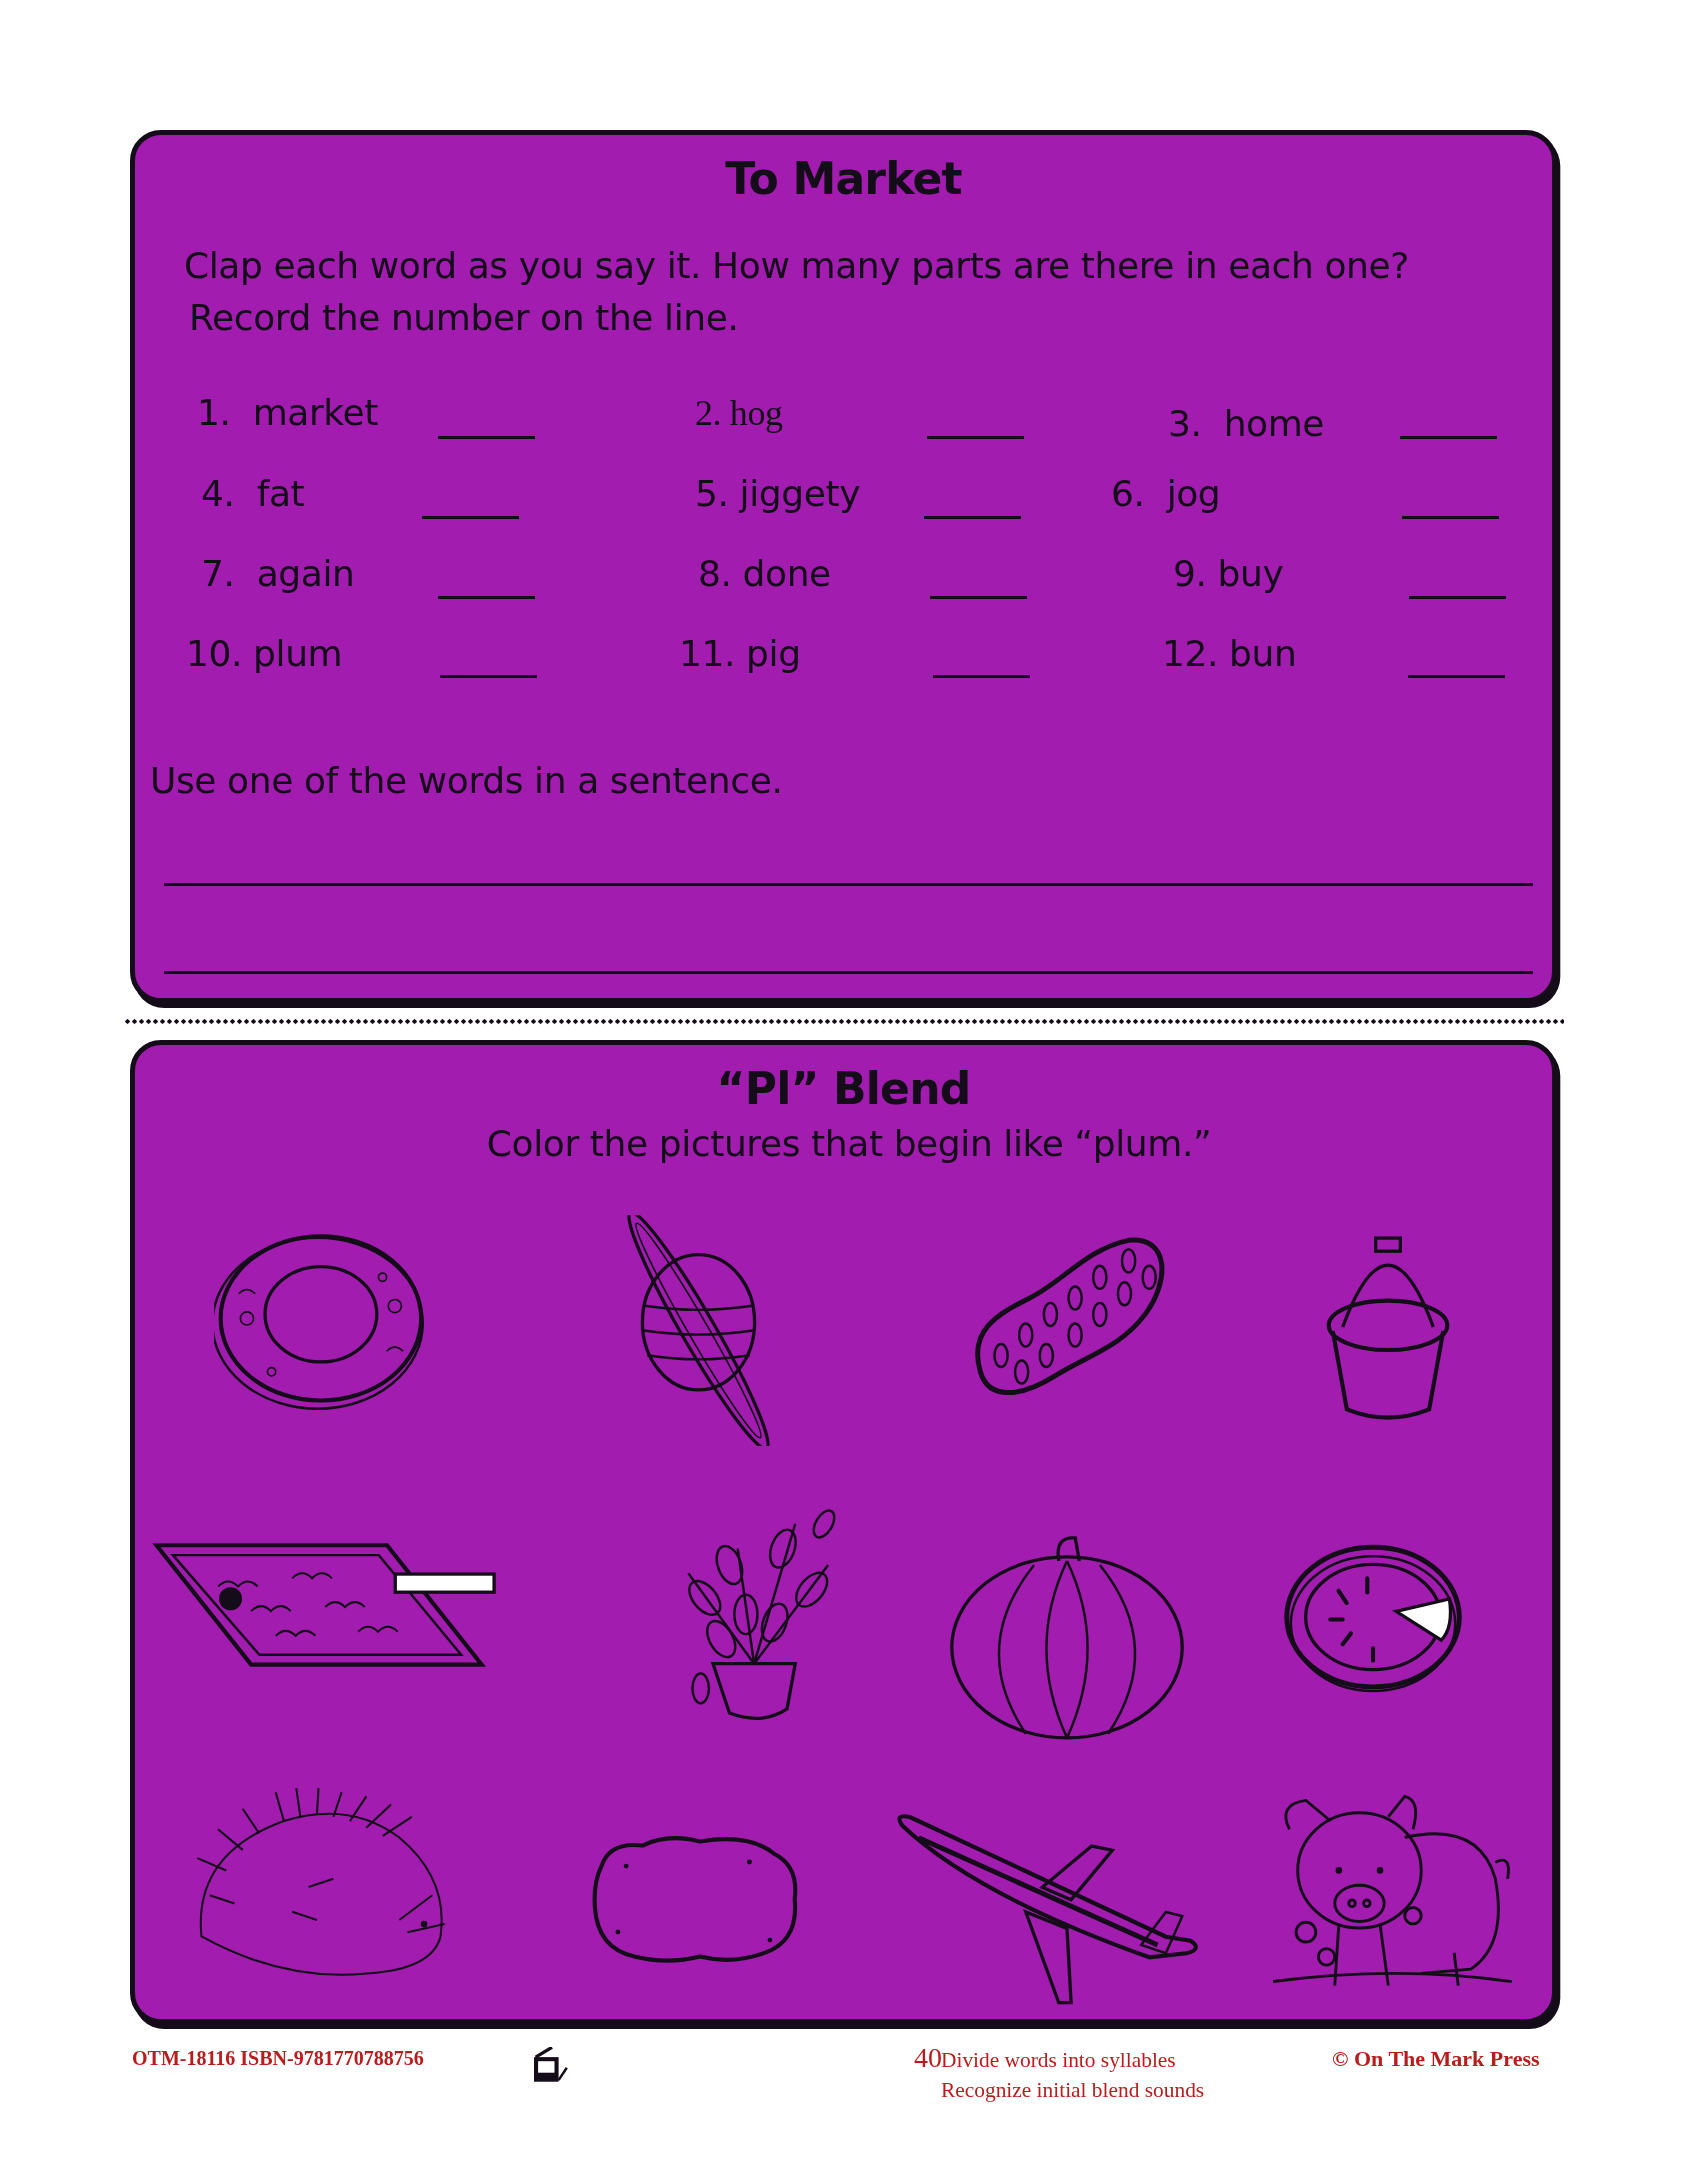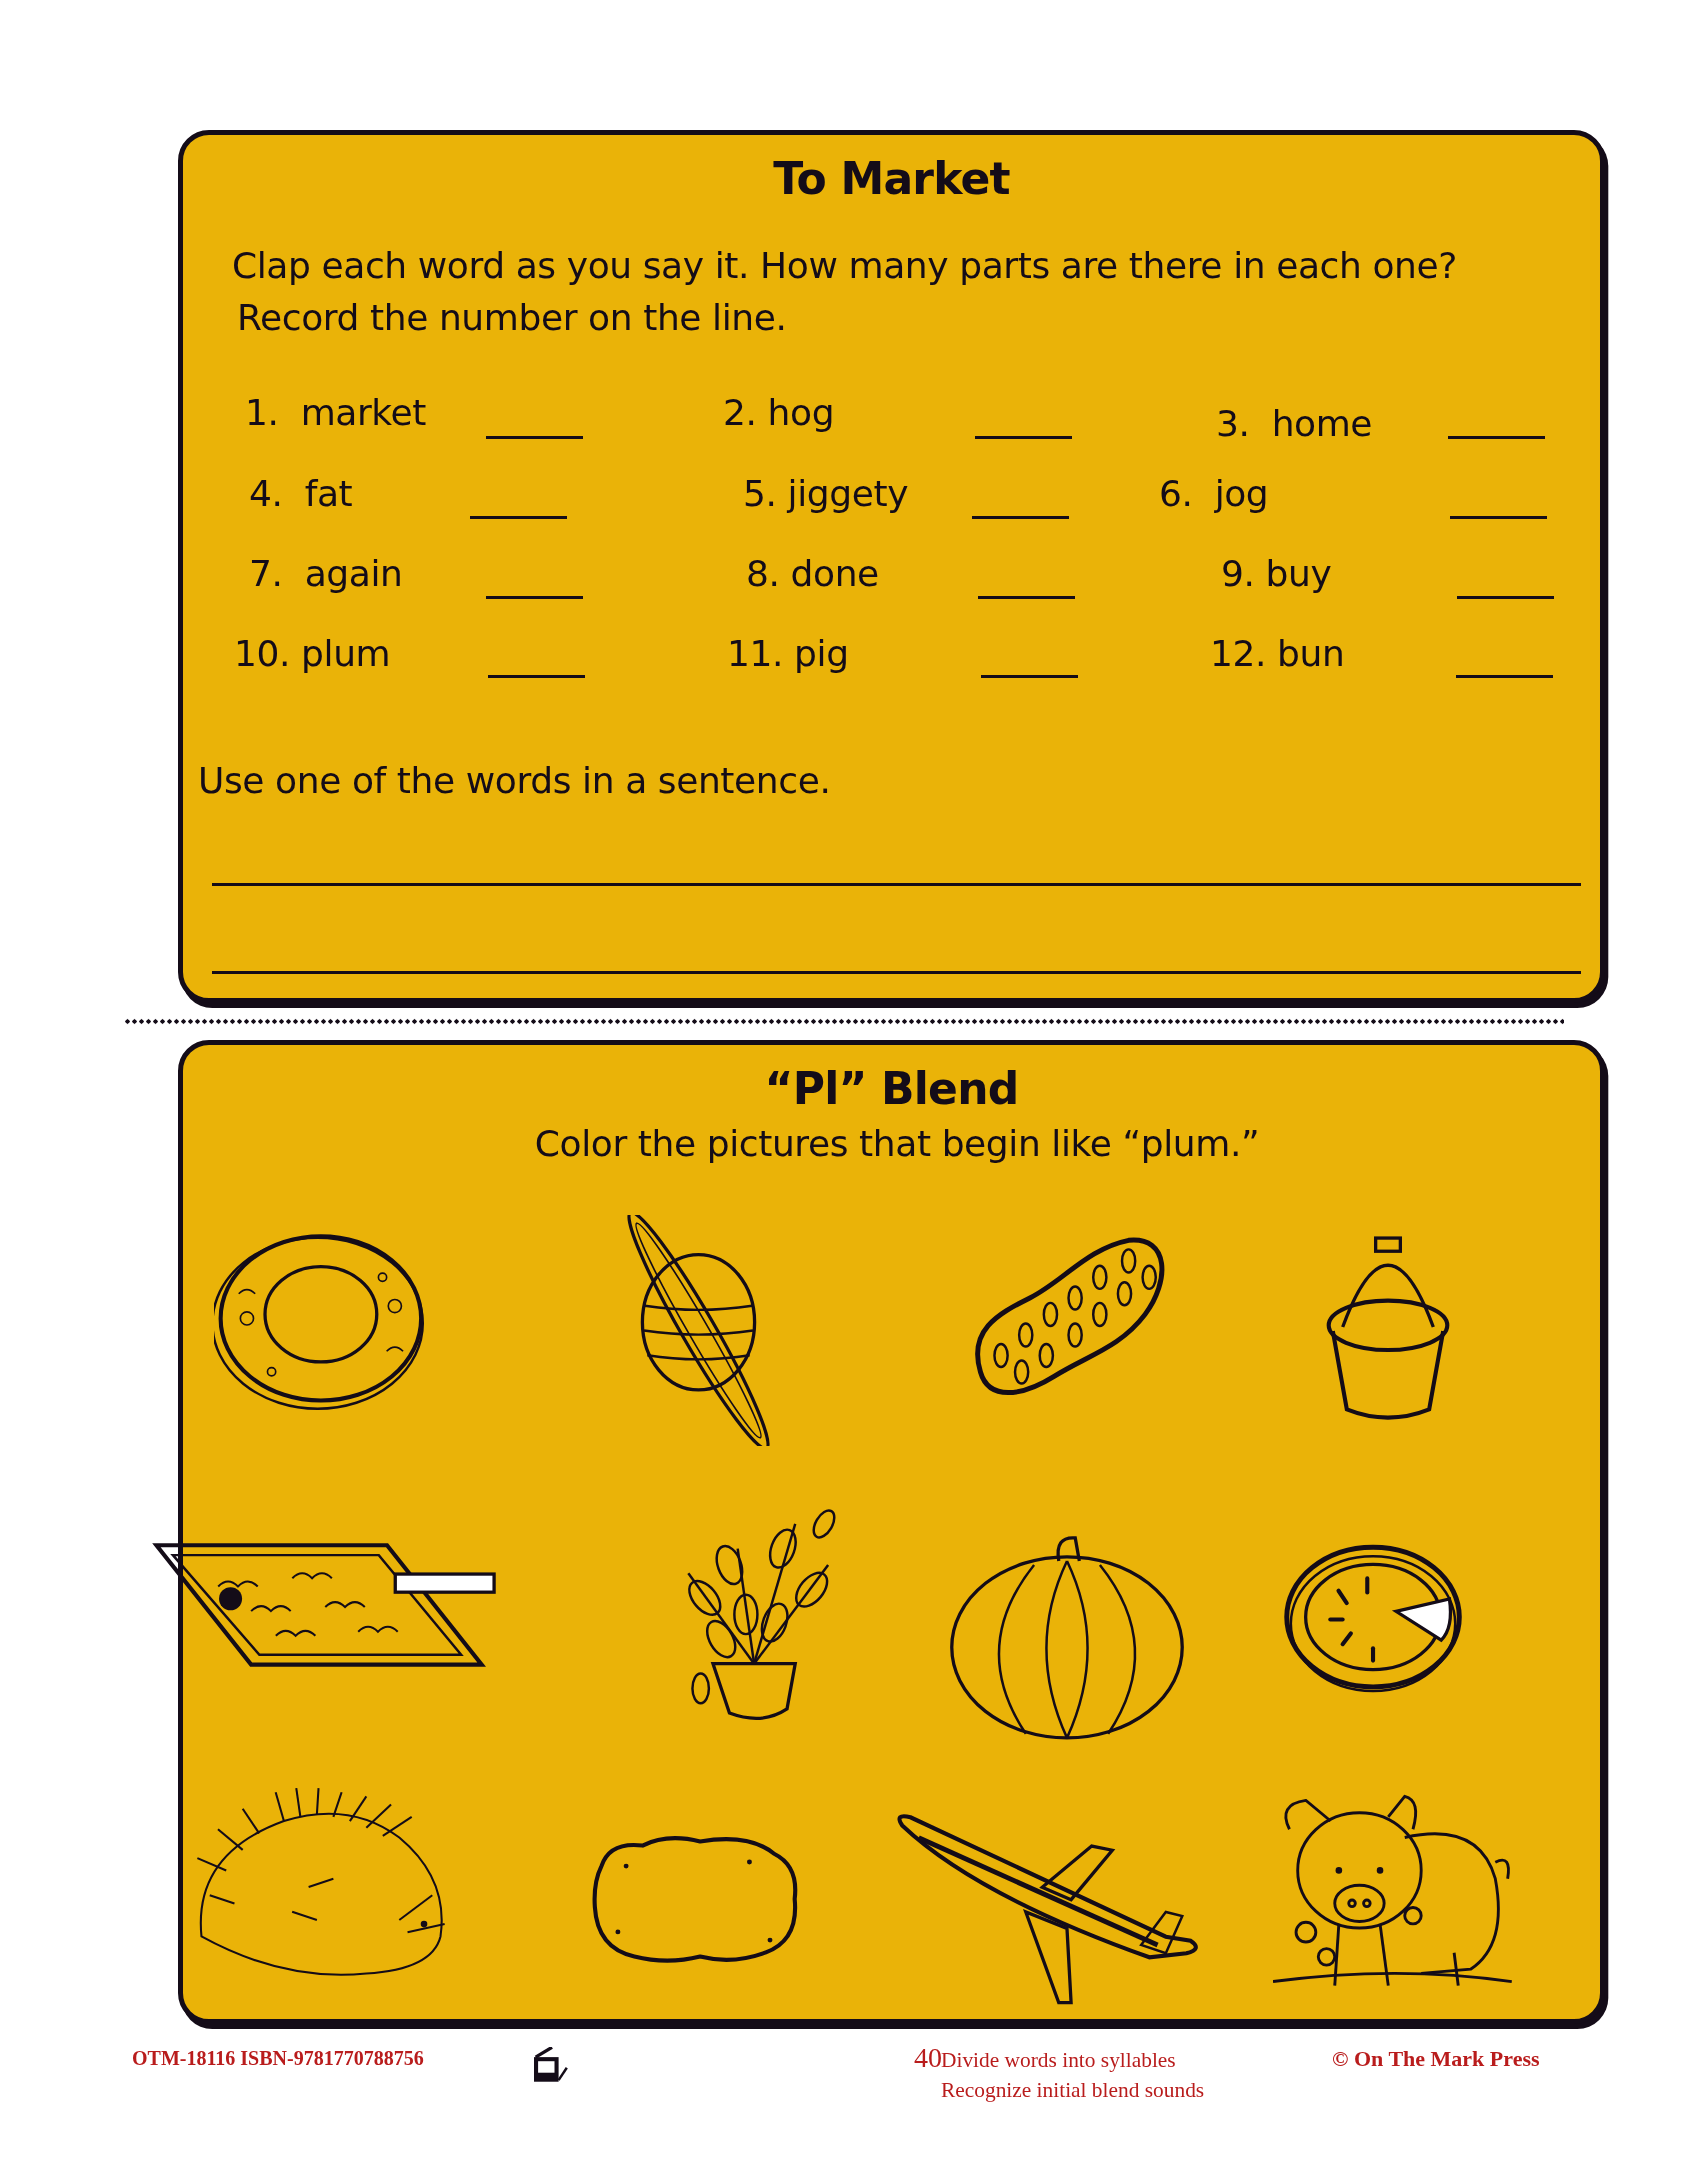--- a/index.html
+++ b/index.html
@@ -1,21 +1,21 @@
 <!DOCTYPE html>
 <html style="font-size:13px"><head>
 <meta charset="utf-8">
 <style>
   html, body { margin: 0; padding: 0; background: #ffffff; }
   body { width: 1687px; height: 2183px; position: relative; font-family: "DejaVu Sans", sans-serif; color: #140c18; overflow: hidden; }
   .box {
     position: absolute; left: 130px; width: 1427px;
     border: 5.8px solid #140c18; border-radius: 31px;
     box-shadow: 3.3px 5px 0 #140c18;
-    background: #eab308; box-sizing: border-box; margin-left: 48px;
+    background: #a21caf; box-sizing: border-box;
   }
   #box1 { top: 130px; height: 873px; }
   #box2 { top: 1040px; height: 984px; }
   .title { position: absolute; left: 0; right: 0; text-align: center; font-weight: bold; font-size: 44px; letter-spacing: -0.8px; }
   .instr { position: absolute; font-size: 36px; line-height: 51px; letter-spacing: -0.4px; }
   .item { position: absolute; font-size: 36px; letter-spacing: -0.4px; white-space: pre; }
   .blank { position: absolute; height: 2.5px; width: 97px; background: #140c18; }
   .wline { position: absolute; left: 29px; width: 1369px; height: 2.5px; background: #140c18; }
   .dots { position: absolute; left: 124px; top: 1018px; width: 1440px; height: 6.6px;
     background-image: radial-gradient(circle, #140c18 2px, transparent 2.3px);
@@ -26,21 +26,21 @@
 </head>
 <body>
 
 <div class="box" id="box1">
   <div class="title" style="top:18px;">To Market</div>
   <div class="instr" style="left:49px; top:105px;">Clap each word as you say it. How many parts are there in each one?</div>
   <div class="instr" style="left:54px; top:157px;">Record the  number on the line.</div>
 
   <div class="item" style="left:62px; top:257px;">1.  market</div>
   <div class="blank" style="left:303px; top:301px;"></div>
-  <div class="item" style="left:540px; top:257px;">2. hog</div>
+  <div class="item" style="left:560px; top:257px;font-family:Liberation Serif, serif;">2. hog</div>
   <div class="blank" style="left:792px; top:301px;"></div>
   <div class="item" style="left:1033px; top:268px;">3.  home</div>
   <div class="blank" style="left:1265px; top:301px;"></div>
 
   <div class="item" style="left:66px; top:338px;">4.  fat</div>
   <div class="blank" style="left:287px; top:381px;"></div>
   <div class="item" style="left:560px; top:338px;">5. jiggety</div>
   <div class="blank" style="left:789px; top:381px;"></div>
   <div class="item" style="left:976px; top:338px;text-align:center;">6.  jog</div>
   <div class="blank" style="left:1267px; top:381px;"></div>

